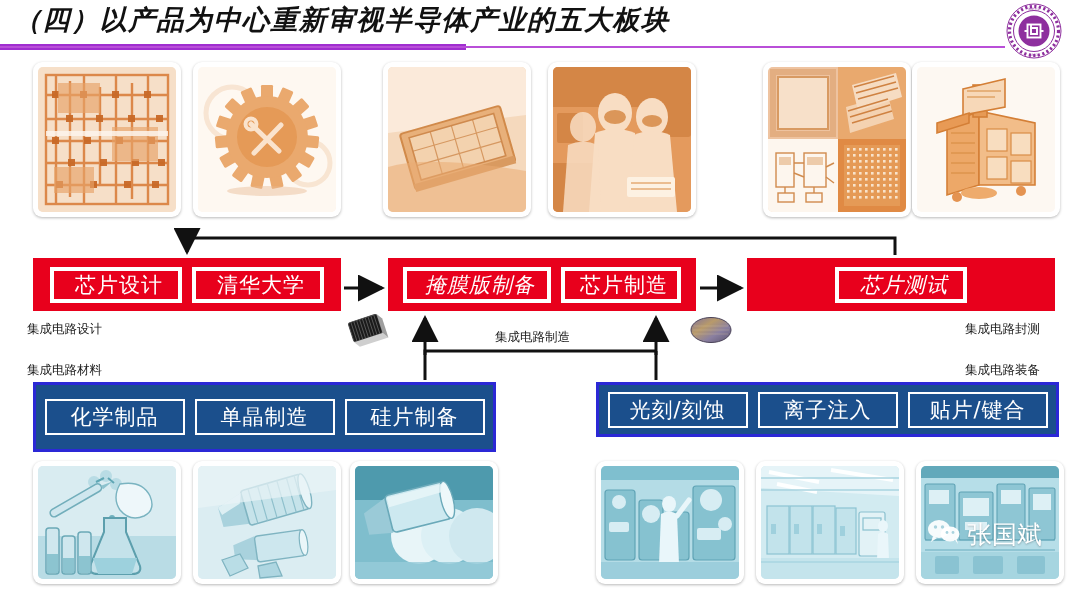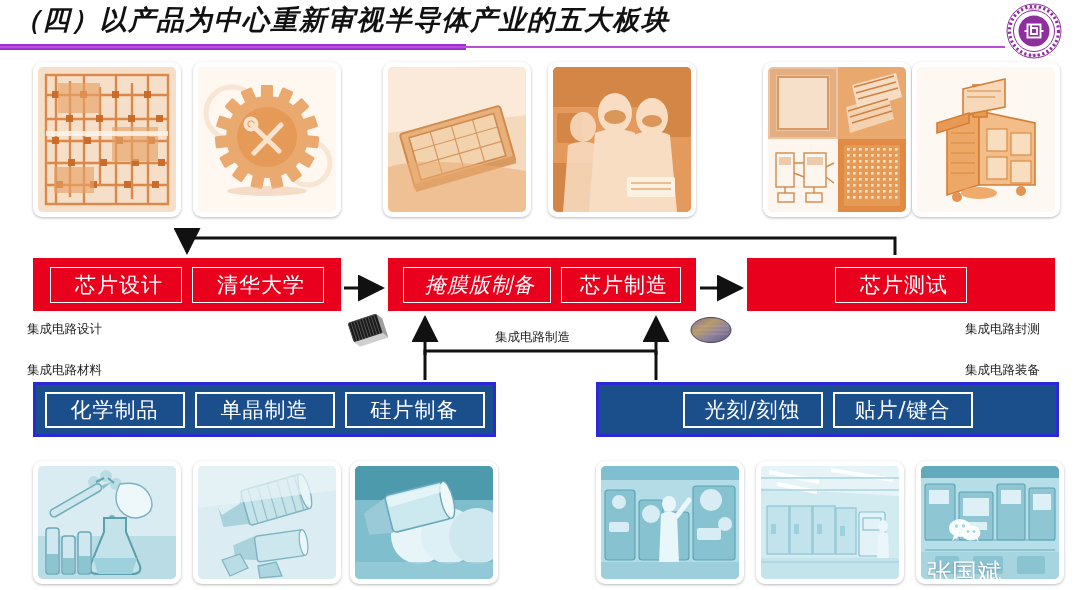--- a/index.html
+++ b/index.html
@@ -50,21 +50,21 @@
   .ph { position: absolute; inset: 0; }
 
   
   .redgroup {
     position: absolute;
     background: #e8001c;
     display: flex; align-items: center; justify-content: center;
     gap: 10px;
   }
   .redgroup .cell {
-    border: 1px solid #ffffff;
+    border: 4px solid #ffffff;
     color: #ffffff;
     font-size: 21px;
     letter-spacing: 1px;
     display: flex; align-items: center; justify-content: center;
     height: 36px;
     font-family: "DejaVu Sans", "Liberation Sans", sans-serif;
     padding-left: 6px;
   }
 
   
@@ -102,21 +102,20 @@
   .wafericon { position: absolute; }
 
   
   .watermark {
     position: absolute;
     display: flex; align-items: center; gap: 6px;
     color: #ffffff;
     font-size: 25px;
     text-shadow: 0 1px 2px rgba(0,0,0,.25);
     font-family: "DejaVu Sans", "Liberation Sans", sans-serif;
-    flex-direction: column;
   }
 </style>
 </head>
 <body>
 
 <div id="slide">
 
   <div class="title-text">（四）以产品为中心重新审视半导体产业的五大板块</div>
   <div class="rule-thick"></div>
   <div class="rule-thin"></div>
@@ -457,21 +456,21 @@
     <div class="cell" style="width:132px;">芯片设计</div>
     <div class="cell" style="width:132px;">清华大学</div>
   </div>
 
   <div class="redgroup" style="left:388px;top:258px;width:308px;height:53px;">
     <div class="cell" style="width:148px;font-style:italic;">掩膜版制备</div>
     <div class="cell" style="width:120px;">芯片制造</div>
   </div>
 
   <div class="redgroup" style="left:747px;top:258px;width:308px;height:53px;">
-    <div class="cell" style="width:132px;">芯片测试</div>
+    <div class="cell" style="width:132px;font-style:italic;">芯片测试</div>
   </div>
 
   <div class="chipicon" style="left:342px;top:308px;width:48px;height:44px;">
     <svg width="48" height="44" viewBox="0 0 48 44">
       <g transform="rotate(-18 24 22)">
         <rect x="9" y="10" width="30" height="20" rx="2" fill="#1a1a1a"></rect>
         <rect x="9" y="10" width="30" height="20" rx="2" fill="none" stroke="#4a4a4a" stroke-width="1"></rect>
         <g stroke="#585858" stroke-width="0.9">
           <path d="M12 10 V30 M15 10 V30 M18 10 V30 M21 10 V30 M24 10 V30 M27 10 V30 M30 10 V30 M33 10 V30 M36 10 V30"></path>
         </g>
@@ -492,28 +491,29 @@
         </linearGradient>
       </defs>
       <ellipse cx="21" cy="14" rx="20" ry="12.5" fill="url(#wg)"></ellipse>
       <g stroke="#d8c59a" stroke-width="0.6" opacity=".5">
         <path d="M4 10 H38 M3 14 H39 M4 18 H38"></path>
       </g>
       <ellipse cx="21" cy="14" rx="20" ry="12.5" fill="none" stroke="#4a4258" stroke-width="1"></ellipse>
     </svg>
   </div>
 
-  <div class="bluegroup" style="left:33px;top:382px;width:463px;height:55px;">
+  <div class="bluegroup" style="left:33px;top:382px;width:463px;height:70px;">
     <div class="cell" style="width:140px;">化学制品</div>
     <div class="cell" style="width:140px;">单晶制造</div>
     <div class="cell" style="width:140px;">硅片制备</div>
   </div>
 
   <div class="bluegroup" style="left:596px;top:382px;width:463px;height:55px;">
     <div class="cell" style="width:140px;">光刻/刻蚀</div>
+    <div class="cell" style="width:140px;">离子注入</div>
     <div class="cell" style="width:140px;">贴片/键合</div>
   </div>
 
   <div class="caption" style="left:27px;top:321px;">集成电路设计</div>
   <div class="caption" style="left:495px;top:329px;">集成电路制造</div>
   <div class="caption" style="left:965px;top:321px;">集成电路封测</div>
   <div class="caption" style="left:27px;top:362px;text-align:right;">集成电路材料</div>
   <div class="caption" style="left:965px;top:362px;">集成电路装备</div>
 
   <div class="card" style="left:33px;top:461px;width:148px;height:123px;">

